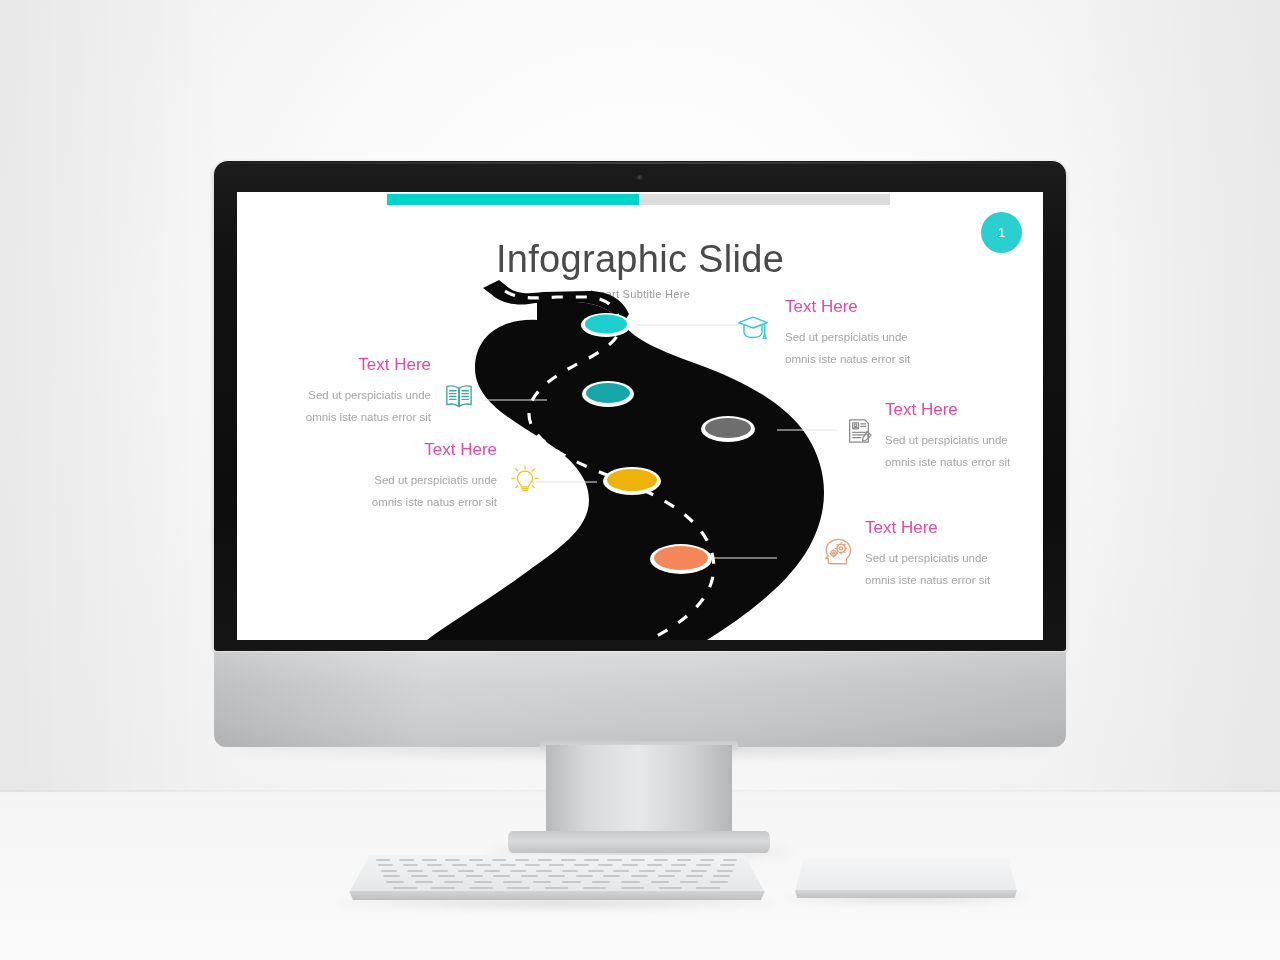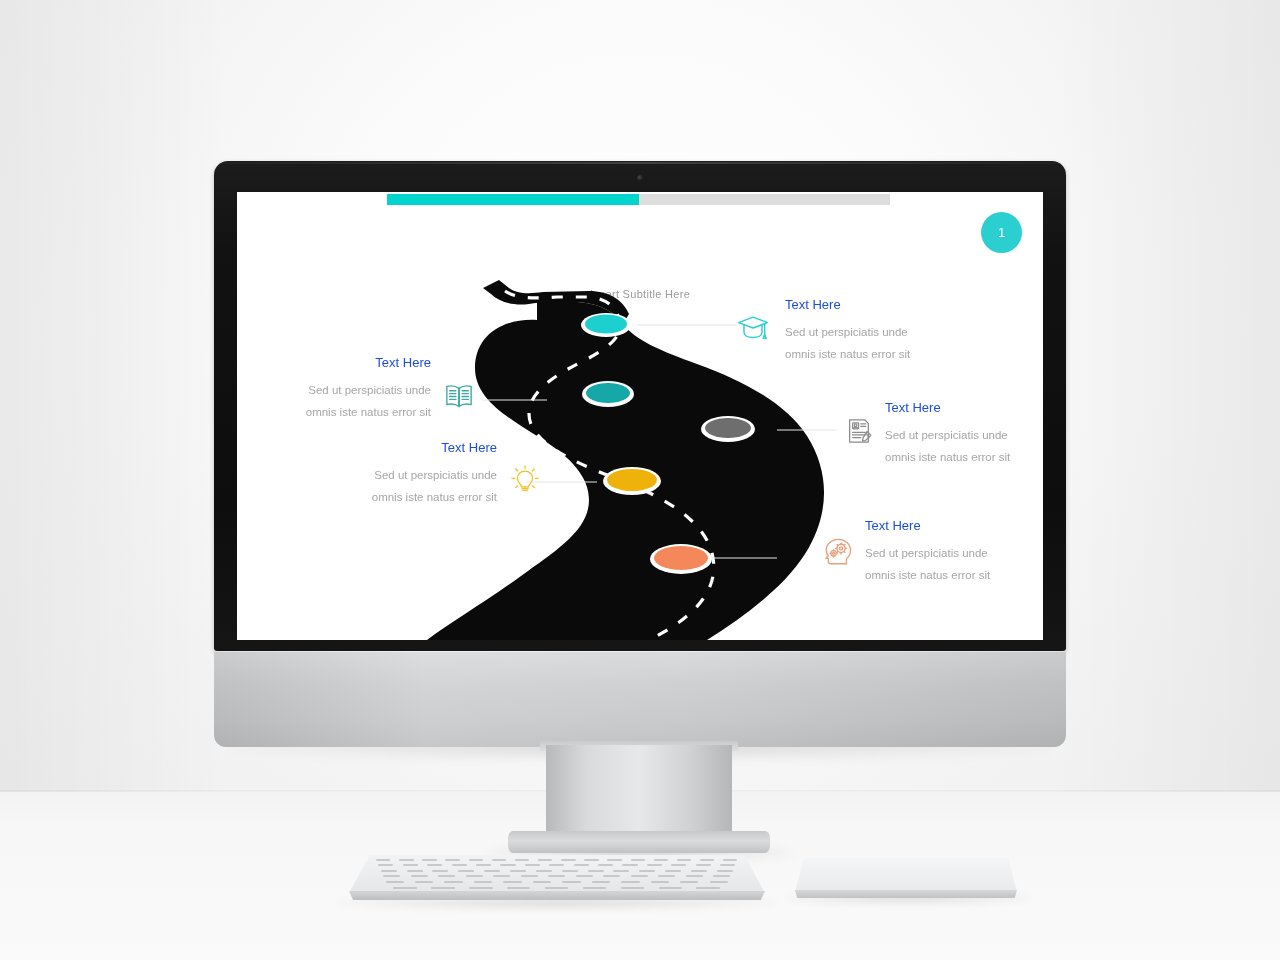--- a/index.html
+++ b/index.html
@@ -158,21 +158,21 @@
     font-size:38px;color:#4a4a4a;font-weight:400;letter-spacing:.3px;
   }
   .subtitle{
     position:absolute;left:0;right:0;top:96px;text-align:center;
     font-size:11px;color:#9b9b9b;letter-spacing:.3px;
   }
 
   .road-wrap{position:absolute;left:0;top:0;width:806px;height:448px;}
 
   .block{position:absolute;}
-  .block .bt{font-size:13px;color:#1d4ed8;margin-bottom:9px;white-space:nowrap;}
+  .block .bt{font-size:17px;color:#ec4899;margin-bottom:9px;white-space:nowrap;}
   .block .bl{font-size:11.5px;color:#a6a6a6;line-height:1.95;white-space:nowrap;}
   .block.right{text-align:left;}
   .block.left{text-align:right;}
 
   .ico{position:absolute;width:36px;height:36px;}
 </style>
 </head>
 <body>
 
 <div id="scene">
@@ -193,20 +193,21 @@
 
     <div class="screen">
       <div class="slide">
 
         <div class="progress" style="background: rgb(221, 221, 221);">
           <div class="progress-fill" id="progress-fill" style="width: 50%; background: rgb(0, 213, 205);"></div>
         </div>
 
         <div class="badge">1</div>
 
+        <div class="title">Infographic Slide</div>
         <div class="subtitle">Insert Subtitle Here</div>
 
         <div class="road-wrap">
           <svg width="806" height="448" viewBox="0 0 806 448">
 
             <path d="M 262 155
                      C 250 118, 276 105, 310 104
                      L 352 104
                      C 392 104, 404 120, 404 140
                      C 404 175, 374 196, 374 230

